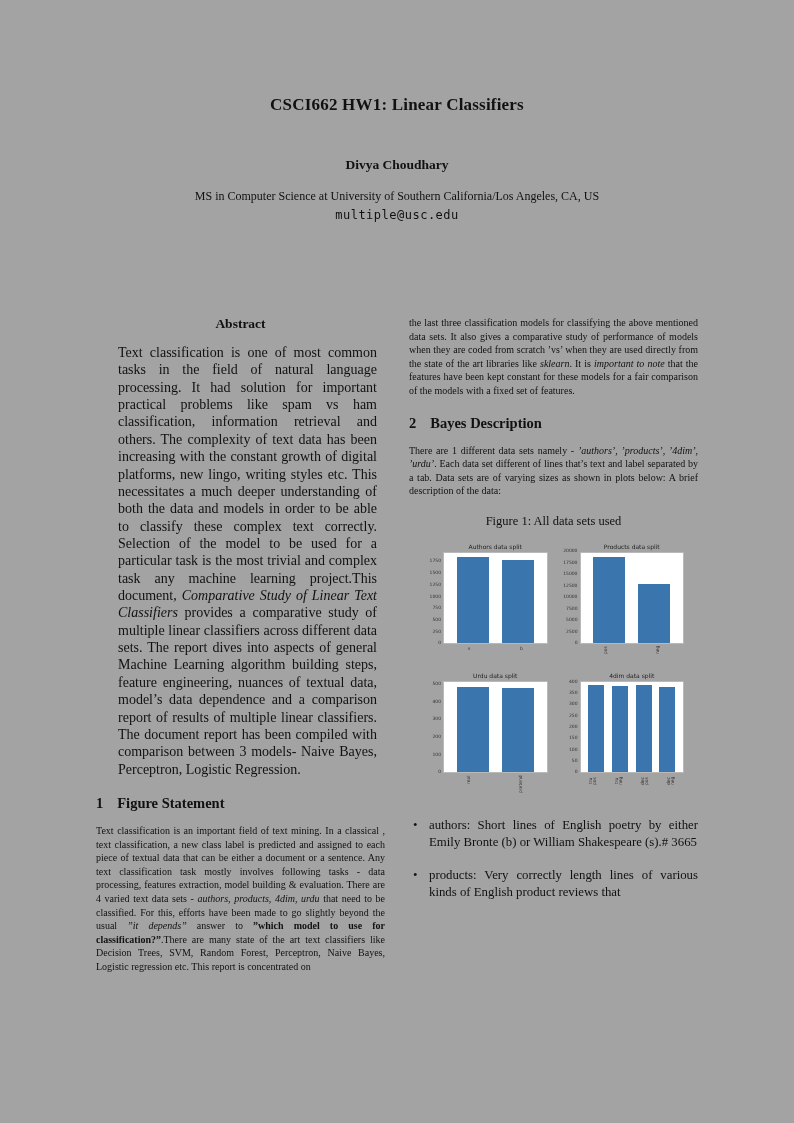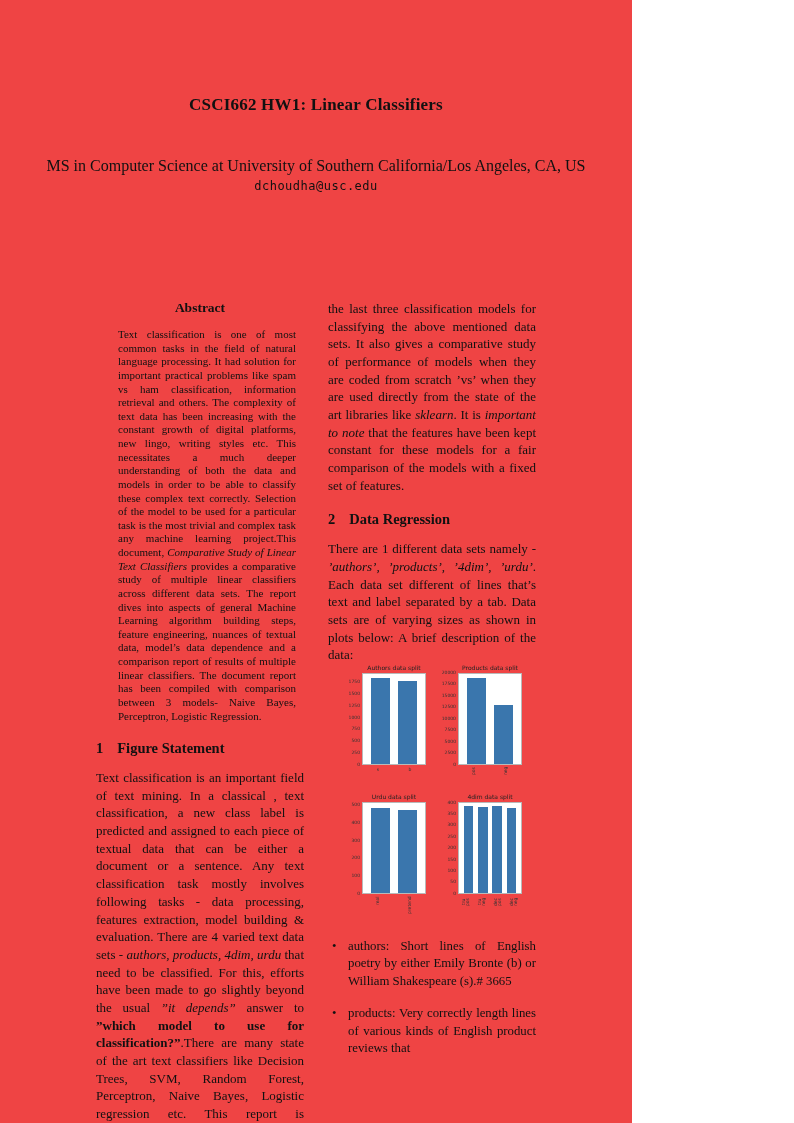--- a/index.html
+++ b/index.html
@@ -1,34 +1,34 @@
 <!DOCTYPE html>
 <html><head>
 <meta charset="utf-8">
 <style>
   * { margin: 0; padding: 0; box-sizing: border-box; }
   html, body { width: 794px; height: 1123px; background: #ffffff; overflow: hidden; }
   body { font-family: "Liberation Serif", serif; color: #111; }
-  .page { width: 632px; height: 1123px; position: relative; background: #ef4444; }
+  .page { width: 794px; height: 1123px; position: relative; background: #a3a3a3; }
 
   .doc-title { text-align: center; font-weight: bold; font-size: 17px; padding-top: 95px; letter-spacing: 0.2px; }
   .author-block { text-align: center; margin-top: 42px; }
   .author-name { font-weight: bold; font-size: 13.5px; }
-  .author-affil { font-size: 16px; margin-top: 3px; text-align: center; }
+  .author-affil { font-size: 12px; margin-top: 16px; text-align: center; }
   .author-email { font-family: "DejaVu Sans Mono", monospace; font-size: 12px; margin-top: 4px; letter-spacing: 0.5px; }
 
   .columns { display: flex; margin: 94px 96px 0 96px; gap: 24px; }
-  .col { width: 289px; margin-top: 13px; }
+  .col { width: 289px; }
 
   .abstract-heading { text-align: center; font-weight: bold; font-size: 13.5px; margin-bottom: 12px; }
-  .abstract-body { margin: 0 8px 0 22px; font-size: 11px; line-height: 1.24; text-align: justify; }
+  .abstract-body { margin: 0 8px 0 22px; font-size: 14px; line-height: 1.24; text-align: justify; }
 
   .section-heading { font-weight: bold; font-size: 14.5px; margin-top: 17px; margin-bottom: 12px; display: flex; }
   .section-number { margin-right: 14px; }
-  .para { font-size: 13px; line-height: 1.36; text-align: justify; }
+  .para { font-size: 10px; line-height: 1.36; text-align: justify; }
   .seg-i { font-style: italic; }
   .seg-b { font-weight: bold; }
 
   .figure-caption { text-align: center; font-size: 12.5px; margin-top: 16px; margin-bottom: 14px; }
 
   .figure-grid { display: grid; grid-template-columns: 1fr 1fr; column-gap: 18px; row-gap: 14px; padding: 0 14px 0 20px; }
   .subplot { font-family: "DejaVu Sans", sans-serif; }
   .sp-title { text-align: center; font-size: 6px; color: #222; margin-bottom: 2px; margin-left: 14px; }
   .sp-body { display: flex; }
   .sp-yticks { position: relative; width: 14px; }
@@ -46,46 +46,48 @@
   .bullet-text { flex: 1; font-family: Liberation Serif, serif; }
 </style>
 </head>
 <body>
 
 <div class="page">
 
   <div class="doc-title">CSCI662 HW1: Linear Classifiers</div>
 
   <div class="author-block">
+    <div class="author-name">Divya Choudhary</div>
     <div class="author-affil">MS in Computer Science at University of Southern California/Los Angeles, CA, US</div>
-    <div class="author-email">dchoudha@usc.edu</div>
+    <div class="author-email">multiple@usc.edu</div>
   </div>
 
   <div class="columns">
 
     <div class="col">
       <div class="abstract-heading">Abstract</div>
       <div class="abstract-body"><span>Text classification is one of most common tasks in the field of natural language processing. It had solution for important practical problems like spam vs ham classification, information retrieval and others. The complexity of text data has been increasing with the constant growth of digital platforms, new lingo, writing styles etc. This necessitates a much deeper understanding of both the data and models in order to be able to classify these complex text correctly. Selection of the model to be used for a particular task is the most trivial and complex task any machine learning project.This document, </span><span class="seg-i">Comparative Study of Linear Text Classifiers</span><span> provides a comparative study of multiple linear classifiers across different data sets. The report dives into aspects of general Machine Learning algorithm building steps, feature engineering, nuances of textual data, model’s data dependence and a comparison report of results of multiple linear classifiers. The document report has been compiled with comparison between 3 models- Naive Bayes, Perceptron, Logistic Regression.</span></div>
 
       <div class="section-heading">
         <span class="section-number">1</span>
         <span>Figure Statement</span>
       </div>
       <div class="para"><span>Text classification is an important field of text mining. In a classical , text classification, a new class label is predicted and assigned to each piece of textual data that can be either a document or a sentence. Any text classification task mostly involves following tasks - data processing, features extraction, model building &amp; evaluation. There are 4 varied text data sets - </span><span class="seg-i">authors, products, 4dim, urdu</span><span> that need to be classified. For this, efforts have been made to go slightly beyond the usual </span><span class="seg-i">”it depends”</span><span> answer to </span><span class="seg-b">”which model to use for classification?”</span><span>.There are many state of the art text classifiers like Decision Trees, SVM, Random Forest, Perceptron, Naive Bayes, Logistic regression etc. This report is concentrated on</span></div>
     </div>
 
     <div class="col">
       <div class="para"><span>the last three classification models for classifying the above mentioned data sets. It also gives a comparative study of performance of models when they are coded from scratch ’vs’ when they are used directly from the state of the art libraries like </span><span class="seg-i">sklearn</span><span>. It is </span><span class="seg-i">important to note</span><span> that the features have been kept constant for these models for a fair comparison of the models with a fixed set of features.</span></div>
 
       <div class="section-heading">
         <span class="section-number">2</span>
-        <span>Data Regression</span>
+        <span>Bayes Description</span>
       </div>
       <div class="para"><span>There are 1 different data sets namely - </span><span class="seg-i">’authors’, ’products’, ’4dim’, ’urdu’</span><span>. Each data set different of lines that’s text and label separated by a tab. Data sets are of varying sizes as shown in plots below: A brief description of the data:</span></div>
 
+      <div class="figure-caption">Figure 1: All data sets used</div>
 
       <div class="figure-grid">
         <div class="subplot">
           <div class="sp-title">Authors data split</div>
           <div class="sp-body">
             <div class="sp-yticks">
                 <div class="ytick" style="bottom: 0%;">0</div>
                 <div class="ytick" style="bottom: 12.7551%;">250</div>
                 <div class="ytick" style="bottom: 25.5102%;">500</div>
                 <div class="ytick" style="bottom: 38.2653%;">750</div>

